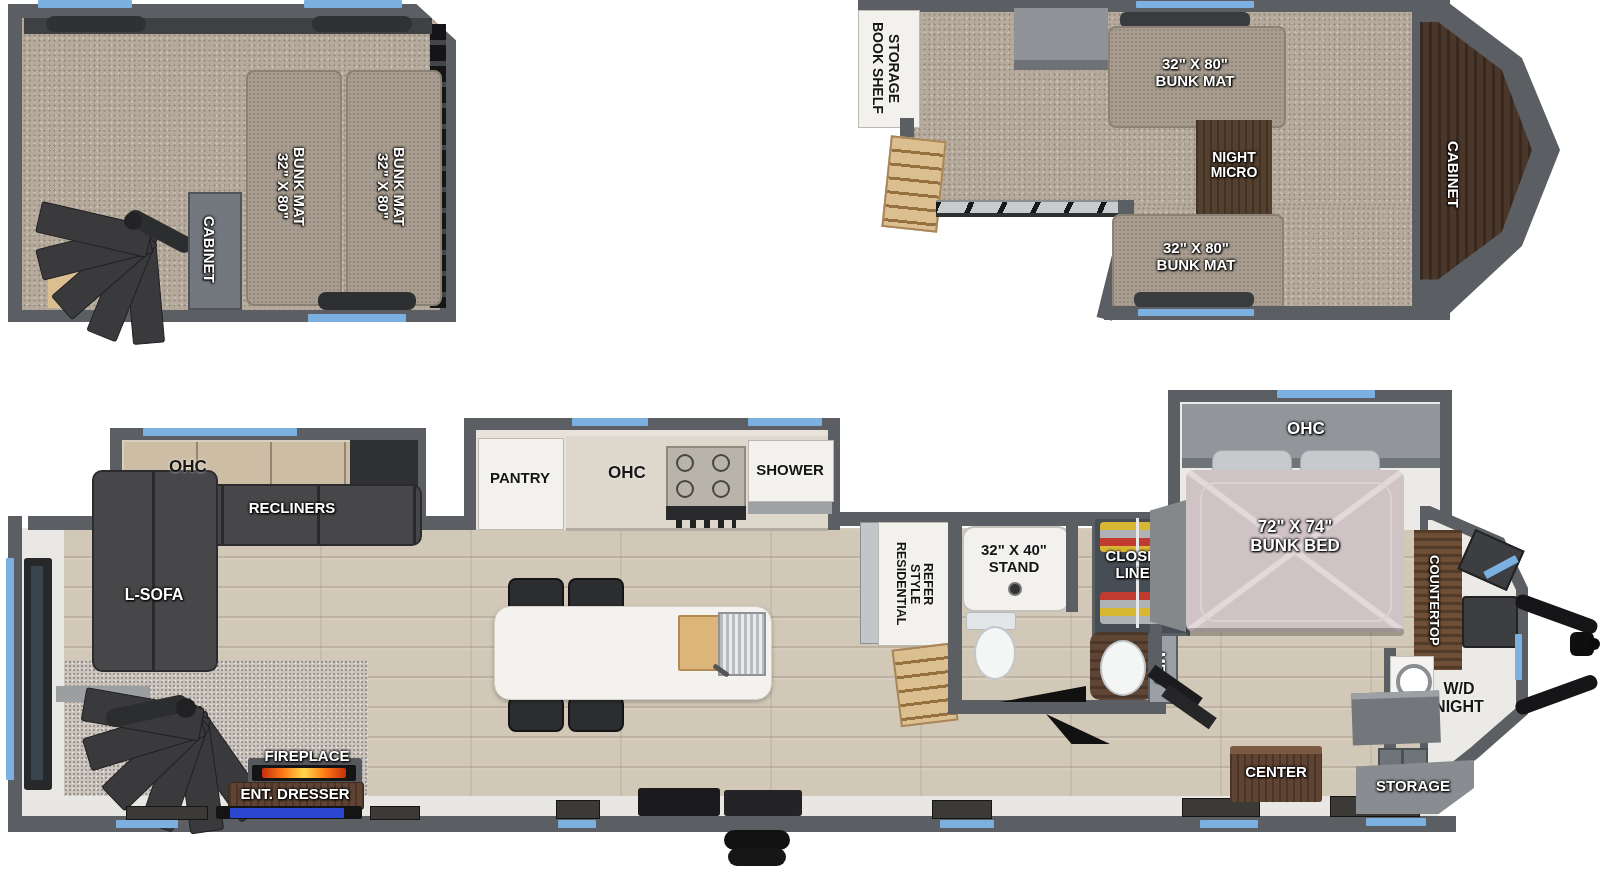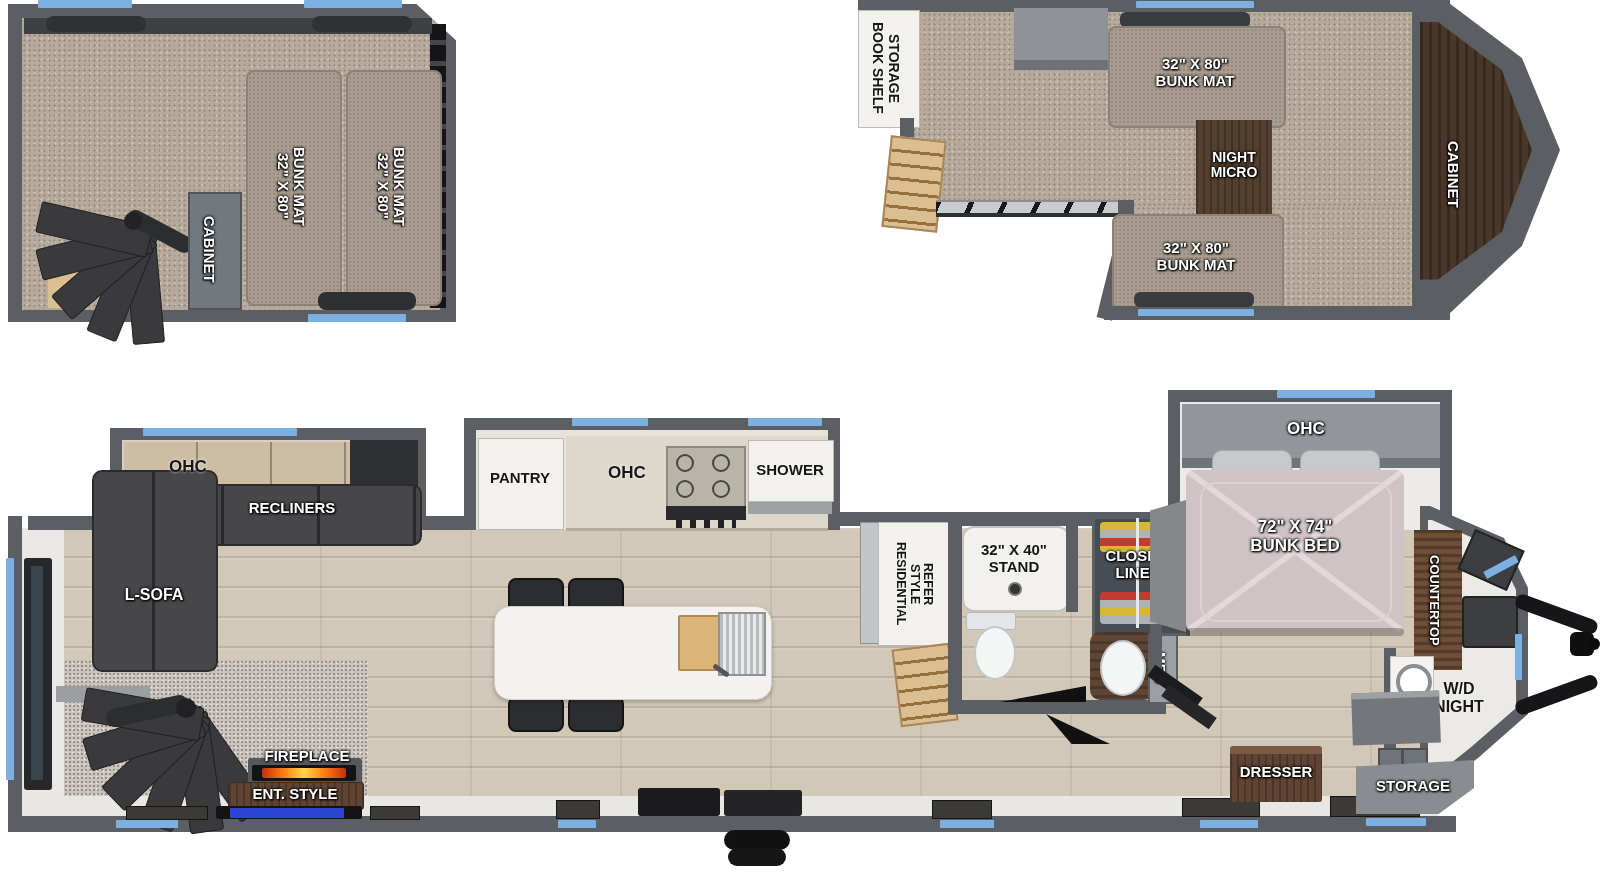--- a/index.html
+++ b/index.html
@@ -140,21 +140,21 @@
   <div class="abs step" style="left:182px;top:706px;width:118px;height:32px;transform-origin:10px 50%;transform:rotate(163deg)"></div>
   <div class="abs step" style="left:182px;top:706px;width:118px;height:32px;transform-origin:10px 50%;transform:rotate(190deg)"></div>
   <div class="abs" style="left:105px;top:702px;width:84px;height:18px;background:#2c2d2f;border-radius:9px;transform:rotate(-12deg)"></div>
   <div class="abs" style="left:176px;top:698px;width:20px;height:20px;background:#212123;border-radius:50%"></div>
 
   <div class="abs" style="left:248px;top:758px;width:114px;height:30px;background:#55585c;border-radius:3px"></div>
   <div class="abs lbl" style="left:252px;top:748px;width:110px;font-size:15px">FIREPLACE</div>
   <div class="abs" style="left:252px;top:765px;width:104px;height:16px;background:#141414;border-radius:2px"></div>
   <div class="abs" style="left:262px;top:768px;width:84px;height:10px;background:linear-gradient(90deg,#c42f0c,#ff7a15,#ffd84a,#ff7a15,#c42f0c);border-radius:2px"></div>
   <div class="abs woodbrown" style="left:228px;top:782px;width:134px;height:26px;border-radius:3px;border:1px solid #3c2c20"></div>
-  <div class="abs lbl" style="left:232px;top:786px;width:126px;font-size:15px">ENT. STYLE</div>
+  <div class="abs lbl" style="left:232px;top:786px;width:126px;font-size:15px">ENT. DRESSER</div>
   <div class="abs" style="left:216px;top:806px;width:146px;height:13px;background:#141414;border-radius:2px"></div>
   <div class="abs" style="left:230px;top:808px;width:114px;height:10px;background:#2b46cf"></div>
 
   <div class="abs" style="left:126px;top:806px;width:80px;height:12px;background:#3c3a37;border:1px solid #151513"></div>
   <div class="abs" style="left:370px;top:806px;width:48px;height:12px;background:#3c3a37;border:1px solid #151513"></div>
   <div class="abs" style="left:556px;top:800px;width:42px;height:17px;background:#3c3a37;border:1px solid #151513"></div>
   <div class="abs" style="left:932px;top:800px;width:58px;height:17px;background:#3c3a37;border:1px solid #151513"></div>
   <div class="abs" style="left:1182px;top:798px;width:76px;height:17px;background:#3c3a37;border:1px solid #151513"></div>
   <div class="abs" style="left:1330px;top:796px;width:88px;height:19px;background:#3c3a37;border:1px solid #151513"></div>
   <div class="abs" style="left:638px;top:788px;width:82px;height:28px;background:#1b1b1d;border-radius:3px"></div>
@@ -267,15 +267,15 @@
   <div class="abs" style="left:1396px;top:664px;width:28px;height:28px;border:4px solid #8b8e91;border-radius:50%;background:#fff"></div>
   <div class="abs lblk" style="left:1424px;top:680px;width:70px;font-size:16px">
     <div>W/D</div>
     <div>NIGHT</div>
   </div>
   <div class="abs" style="left:1352px;top:692px;width:88px;height:46px;background:#73777b;border-top:6px solid #9da1a4;transform:rotate(-2deg)"></div>
   <div class="abs" style="left:1378px;top:748px;width:46px;height:60px;background:#6f7478;border:2px solid #4c5053;background-image:linear-gradient(90deg,transparent 0 21px,#4c5053 21px 24px,transparent 24px)"></div>
   <div class="abs" style="left:1356px;top:760px;width:118px;height:54px;background:#898c90;clip-path:polygon(0 12%,100% 0,100% 52%,70% 100%,0 100%)"></div>
   <div class="abs lbl" style="left:1366px;top:778px;width:94px;font-size:15px">STORAGE</div>
   <div class="abs woodbrown" style="left:1230px;top:746px;width:92px;height:48px;border-radius:3px;border-top:8px solid #7a5a42"></div>
-  <div class="abs lbl" style="left:1234px;top:764px;width:84px;font-size:15px">DRESSER</div>
+  <div class="abs lbl" style="left:1234px;top:764px;width:84px;font-size:15px">CENTER</div>
 
 </div>
 
 </body></html>

